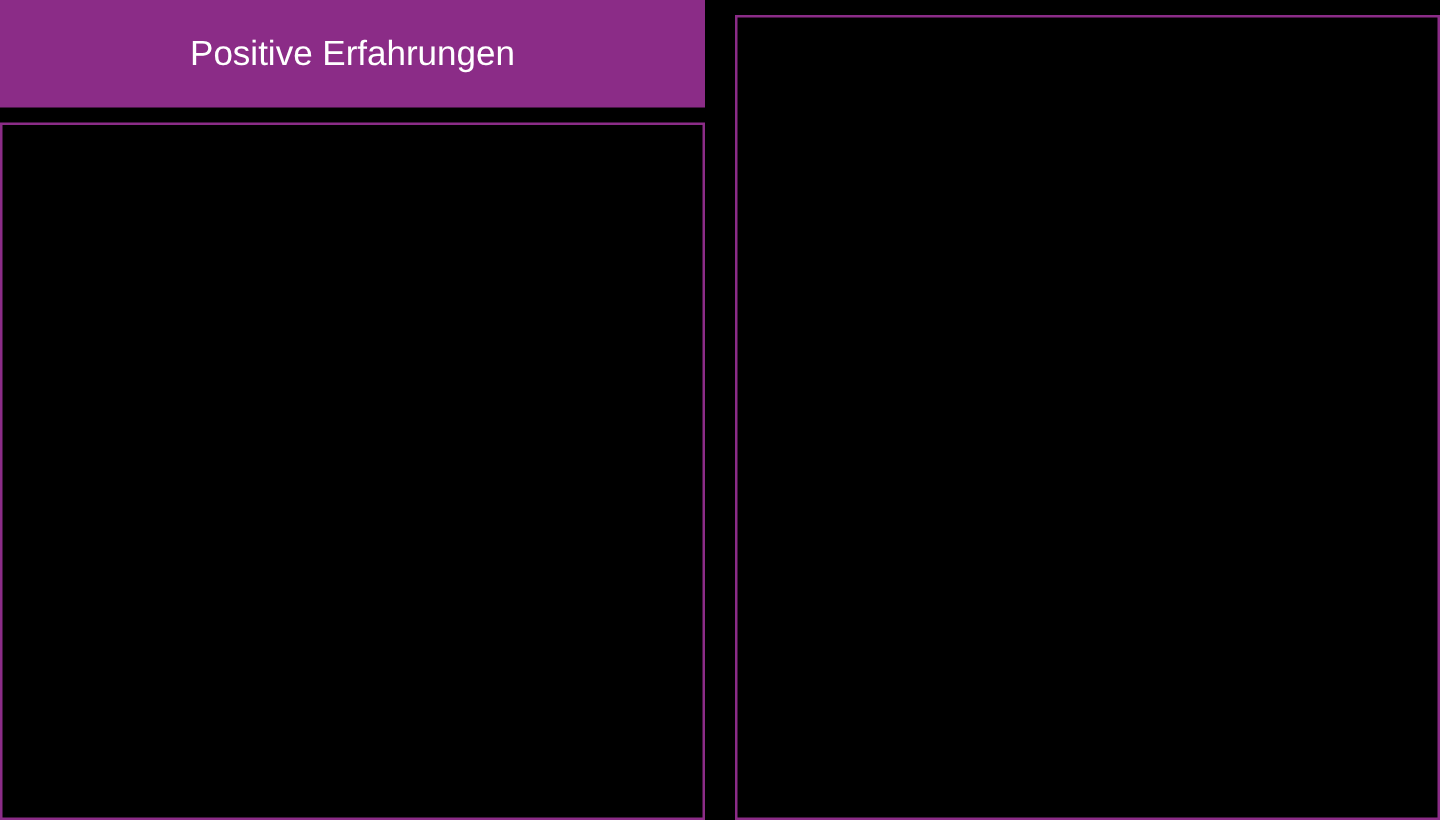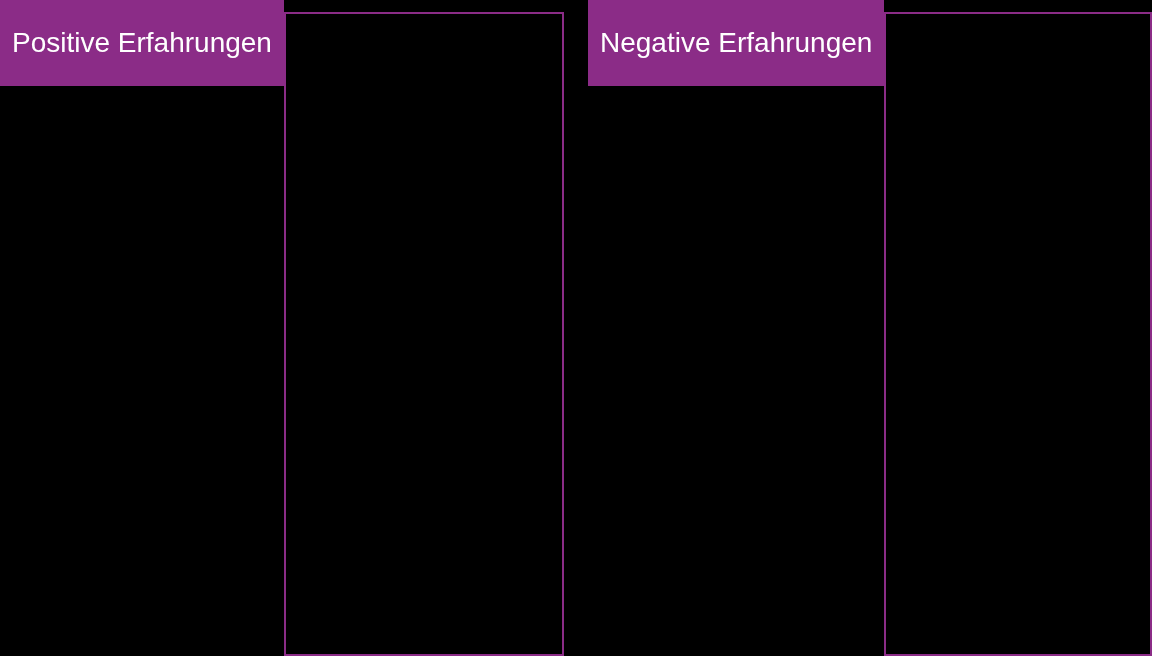--- a/index.html
+++ b/index.html
@@ -12,20 +12,21 @@
       height: 656px;
       background: #000000;
       font-family: Arial, Helvetica, sans-serif;
       display: flex;
       gap: 24px;
       padding: 0;
     }
     .column {
       flex: 1;
       display: flex;
+      flex-direction: column;
     }
     .header {
       background: #8B2C87;
       color: #ffffff;
       font-size: 28px;
       font-weight: 400;
       text-align: center;
       padding: 24px 12px;
       height: 86px;
       display: flex;
@@ -43,17 +44,14 @@
 <body>
 
 <div class="column">
   <div class="header">
     <span>Positive Erfahrungen</span>
   </div>
   <div class="content-box"></div>
 </div>
 
 <div class="column">
-  <div class="header">
-    <span>Negative Erfahrungen</span>
-  </div>
   <div class="content-box"></div>
 </div>
 
 </body></html>

